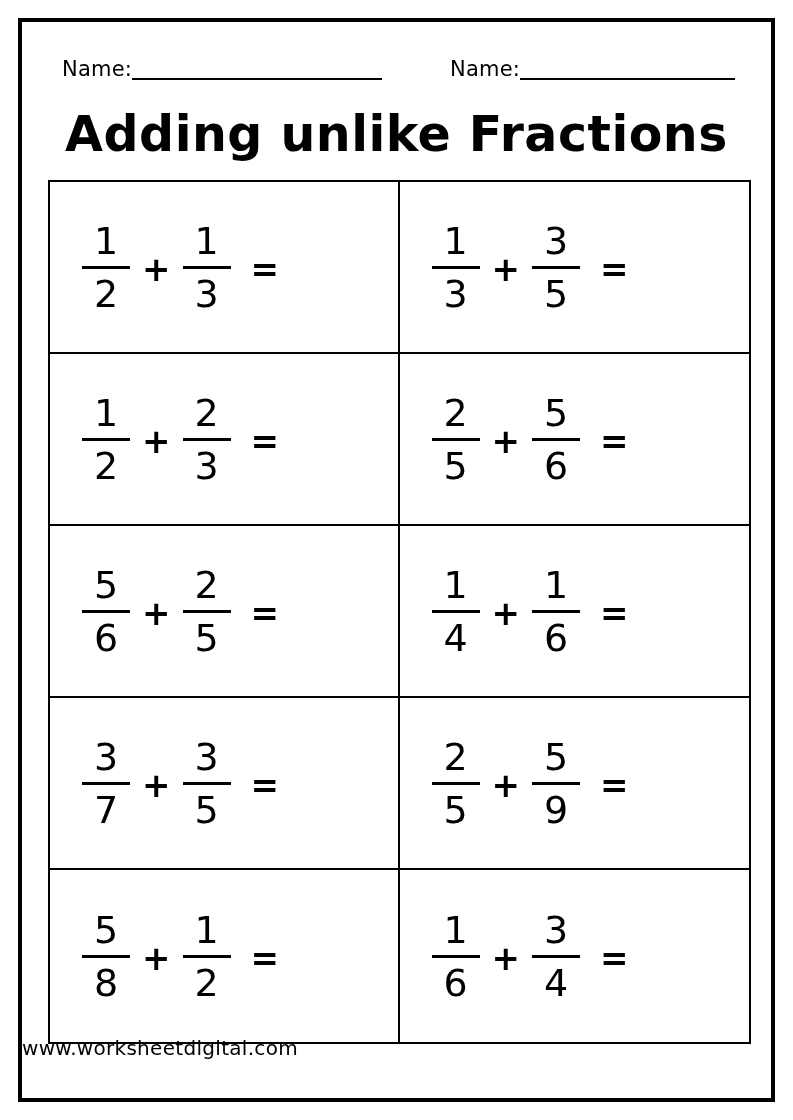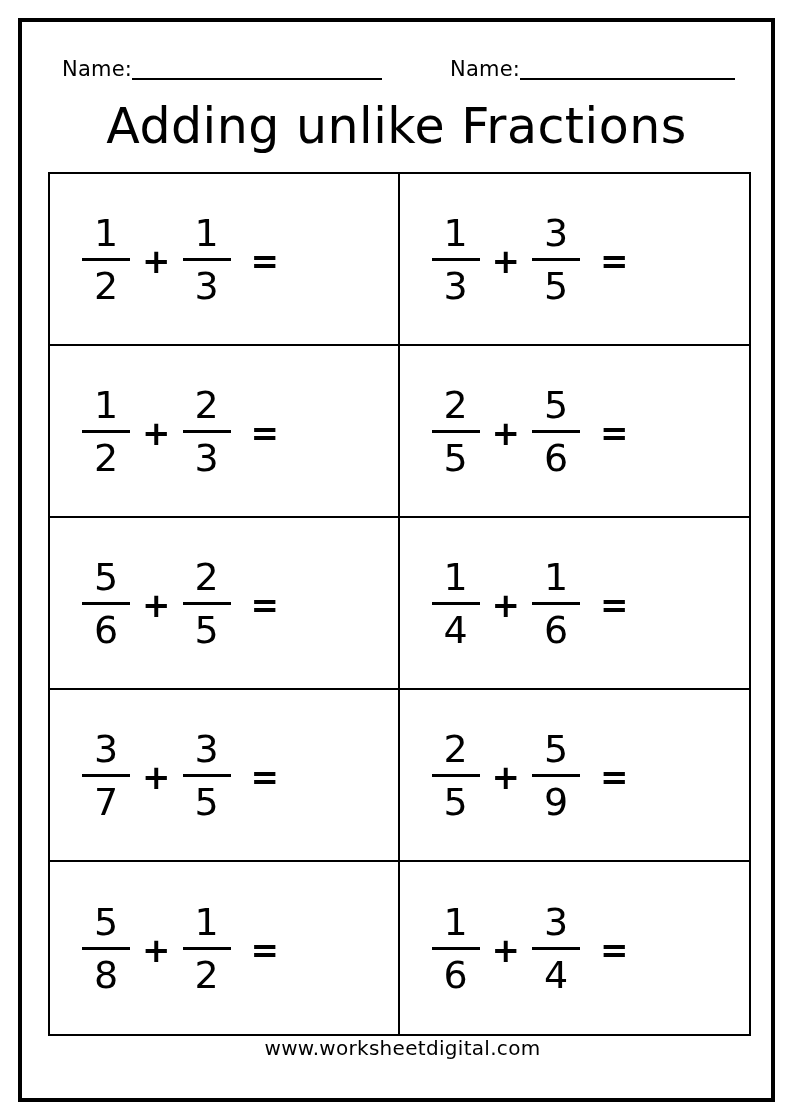--- a/index.html
+++ b/index.html
@@ -65,25 +65,25 @@
     height: 20px;
   }
   .name-line { width: 250px; }
   .date-line { width: 215px; }
   .field-gap { width: 20px; }
 
   
   .title {
     text-align: center;
     font-family: "DejaVu Sans", sans-serif;
-    font-weight: normal;
+    font-weight: bold;
     font-size: 49px;
     line-height: 62px;
     letter-spacing: 0.5px;
-    margin-top: 16px;
+    margin-top: 24px;
     margin-bottom: 14px;
     white-space: nowrap;
   }
 
   
   .grid {
     border: 2px solid #000000;
     box-sizing: border-box;
     width: 703px;
     margin: 0 auto;
@@ -135,24 +135,24 @@
   .eq {
     font-size: 34px;
     font-weight: bold;
     margin-left: 18px;
     padding-top: 4px;
   }
 
   
   .footer {
     position: absolute;
-    left: 12px;
+    left: 4px;
     right: 0;
     bottom: 42px;
-    text-align: center;
+    text-align: left;
     font-size: 20px;
     letter-spacing: 0.3px;
   }
 </style>
 </head>
 <body>
 
 <div class="page">
   <div class="page-border"></div>
   <div class="content">

